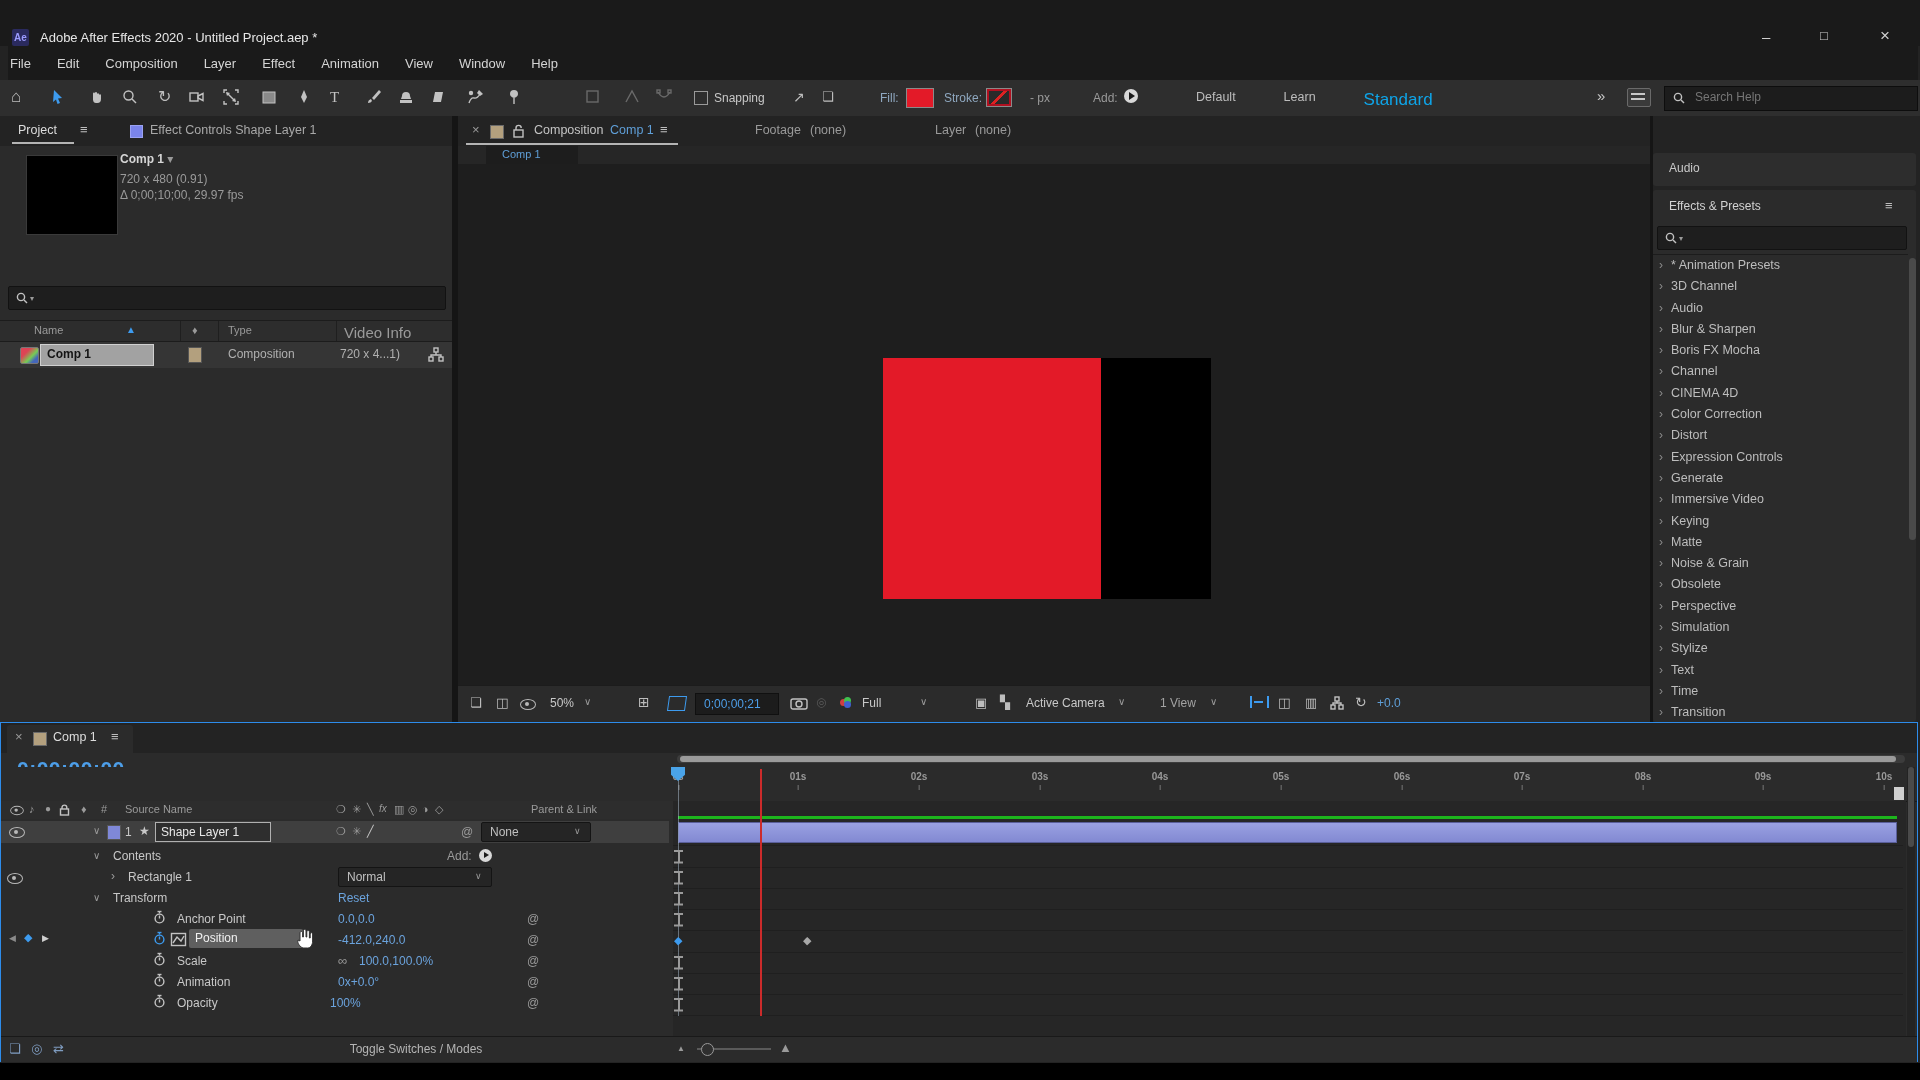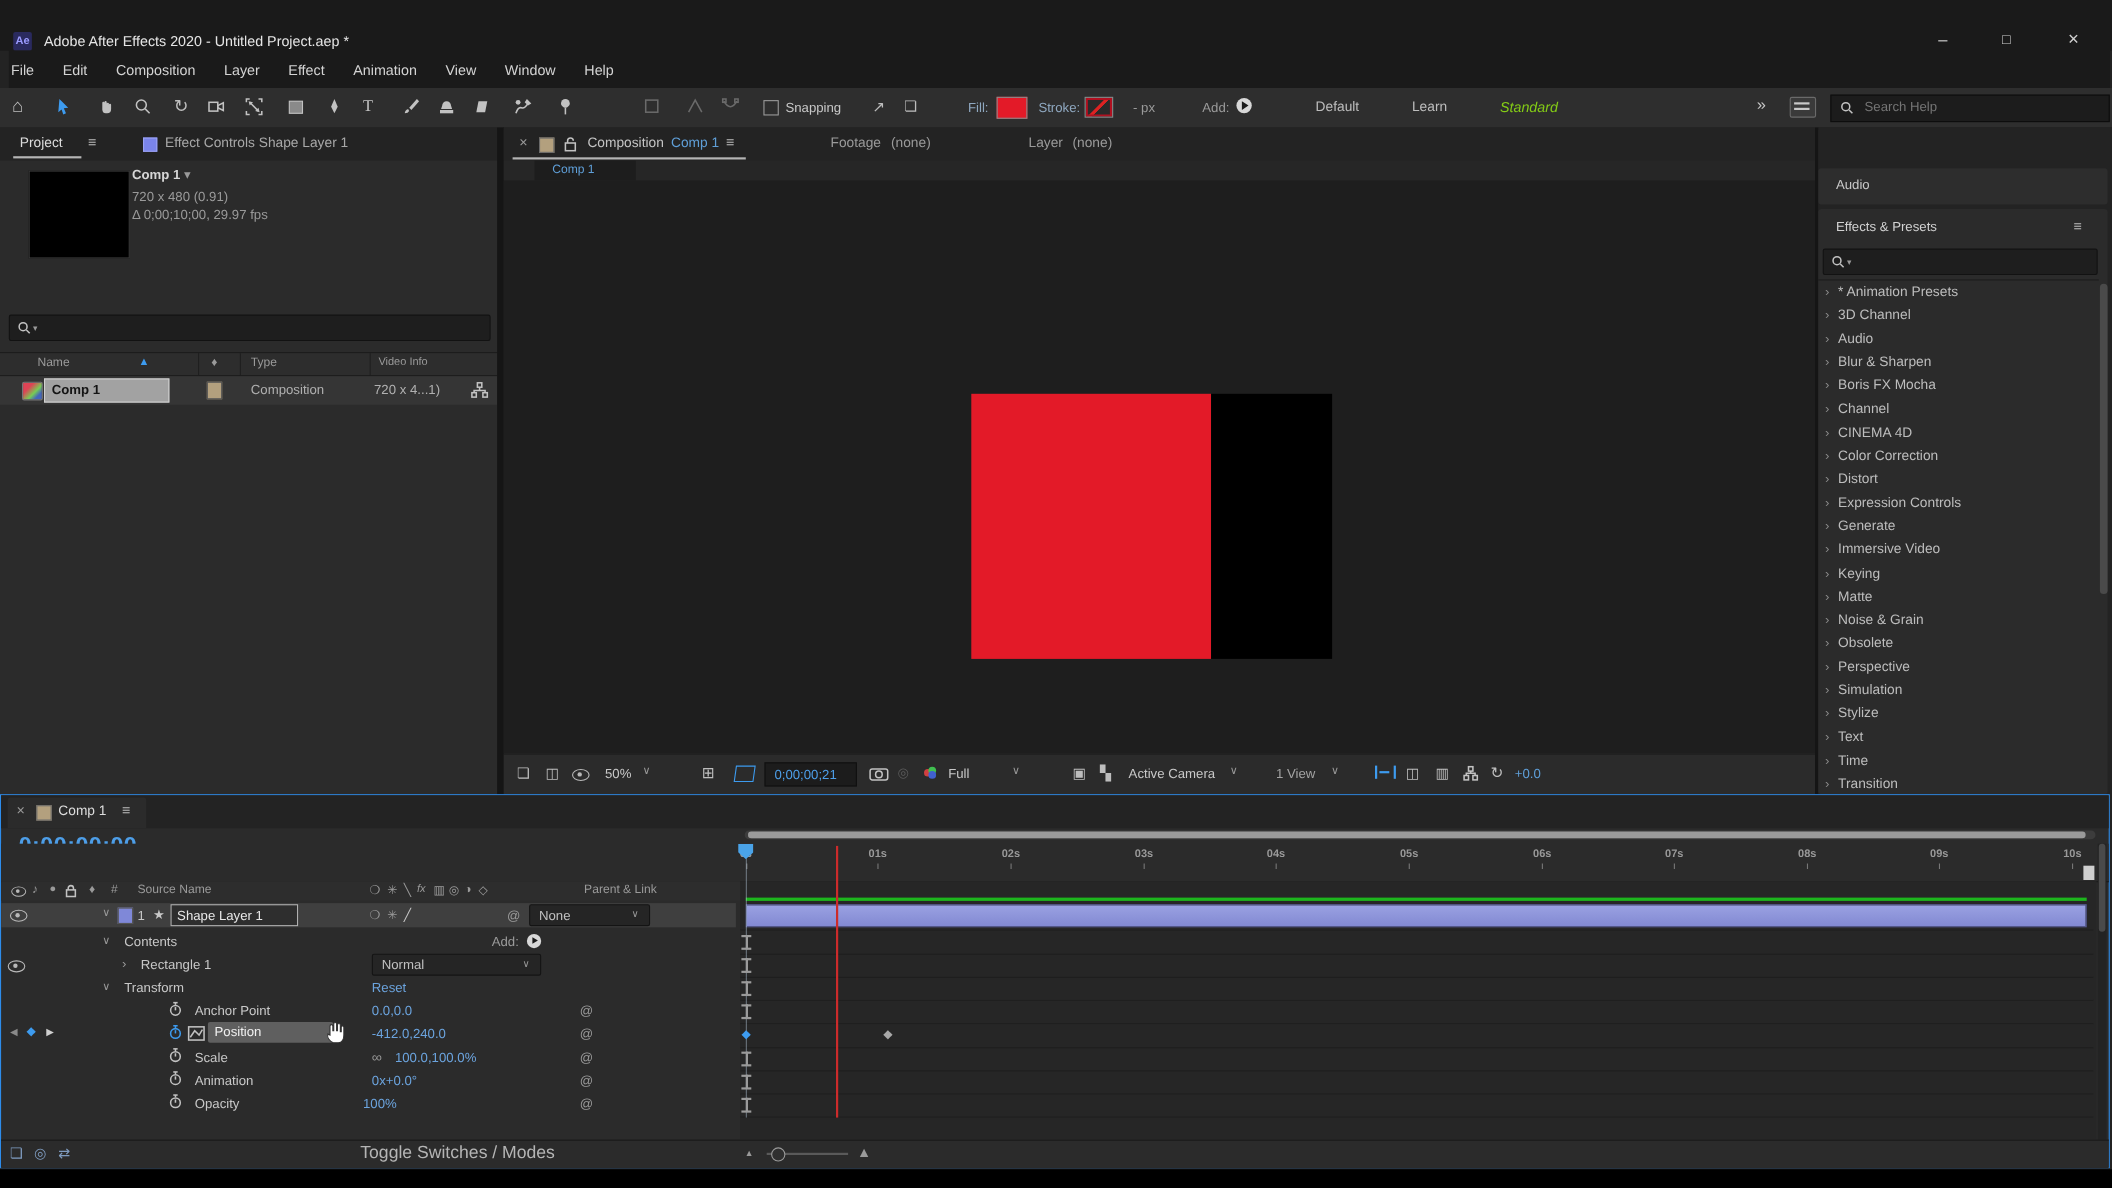--- a/index.html
+++ b/index.html
@@ -132,21 +132,21 @@
     <span class="abs" style="left:986px;top:8px;width:24px;height:17px;background:linear-gradient(135deg,#2a2a2a 44%,#d22 46%,#d22 54%,#2a2a2a 56%);border:1px solid #8a8a8a;box-shadow:inset 0 0 0 2px #b01020;"></span>
     <span class="t" style="left:1030px;top:11px;color:#9a9a9a;">- px</span>
     <span class="t" style="left:1093px;top:11px;color:#9a9a9a;">Add:</span>
     <span class="abs" style="left:1124px;top:9px;width:14px;height:14px;border-radius:50%;background:#d8d8d8;"></span>
     <span class="abs" style="left:1129px;top:12px;width:0;height:0;border-left:6px solid #1a1a1a;border-top:4px solid transparent;border-bottom:4px solid transparent;"></span>
 
     <div class="abs" style="left:1196px;top:10px;display:flex;gap:48px;">
 
     <span style="color:#bdbdbd;font-size:12.5px;">Default</span>
         <span style="color:#bdbdbd;font-size:12.5px;">Learn</span>
-        <span style="color:#84cc16;font-size:13px;font-style:italic;">Standard</span>
+        <span style="color:#0ea5e9;font-size:17px;">Standard</span>
       </div>
     <span class="icon" style="left:1597px;top:7px;font-size:15px;color:#c8c8c8;">»</span>
     <span class="abs" style="left:1627px;top:8px;width:22px;height:17px;background:#3a3a3a;border:1px solid #6a6a6a;border-radius:2px;">
       <span class="abs" style="left:3px;top:4px;width:14px;height:2px;background:#c8c8c8;"></span>
       <span class="abs" style="left:3px;top:9px;width:14px;height:2px;background:#c8c8c8;"></span>
     </span>
     <div class="abs" style="left:1664px;top:6px;width:252px;height:23px;background:#1c1c1c;border:1px solid #0d0d0d;">
       <svg width="12" height="12" style="left:8px;top:5px;">
           <circle class="stroke" cx="5" cy="5" r="3.6"></circle>
           <line class="stroke" x1="8" y1="8" x2="11" y2="11"></line>
@@ -175,21 +175,21 @@
           <line class="stroke" x1="8" y1="8" x2="11" y2="11"></line>
         </svg>
       <span class="t dim" style="left:21px;top:7px;font-size:8px;">▾</span>
     </div>
 
     <div class="abs" style="left:0;top:204px;width:452px;height:20px;background:#2d2d2d;border-top:1px solid #1c1c1c;border-bottom:1px solid #1c1c1c;">
       <span class="t dim" style="left:34px;top:3px;font-size:11px;">Name</span>
       <span class="t" style="left:126px;top:3px;color:#3d9bef;font-size:10px;">▲</span>
       <span class="t dim" style="left:192px;top:3px;font-size:11px;">♦</span>
       <span class="t dim" style="left:228px;top:3px;font-size:11px;">Type</span>
-      <span class="t dim" style="left:344px;top:3px;font-size:10px;">Video Info</span>
+      <span class="t dim" style="left:344px;top:3px;font-size:15px;">Video Info</span>
       <span class="abs" style="left:180px;top:0;width:1px;height:20px;background:#1f1f1f;"></span>
       <span class="abs" style="left:218px;top:0;width:1px;height:20px;background:#1f1f1f;"></span>
       <span class="abs" style="left:336px;top:0;width:1px;height:20px;background:#1f1f1f;"></span>
     </div>
 
     <div class="abs" style="left:0;top:226px;width:452px;height:26px;background:#353535;">
       <span class="abs" style="left:20px;top:5px;width:17px;height:15px;border:1px solid #777;border-radius:2px;background:linear-gradient(135deg,#d45 30%,#7c5 60%,#46b 80%);"></span>
       <span class="abs" style="left:40px;top:2px;width:112px;height:20px;background:#a2a2a2;border:1px solid #d0d0d0;">
         <span class="t" style="left:6px;top:2px;color:#141414;font-weight:bold;">Comp 1</span>
         </span>
@@ -531,21 +531,21 @@
     <span class="t" style="left:802px;top:211px;font-size:11px;color:#a8a8a8;">◆</span>
 
     <div class="abs" style="left:1906px;top:44px;width:8px;height:270px;background:#232323;">
       <span class="abs" style="left:1px;top:0;width:6px;height:80px;background:#4a4a4a;border-radius:3px;"></span>
       </div>
 
     <div class="abs" style="left:0;top:313px;width:1916px;height:25px;background:#2b2b2b;border-top:1px solid #191919;">
       <span class="t" style="left:8px;top:4px;color:#7f9cc0;font-size:13px;">❏</span>
       <span class="t" style="left:30px;top:4px;color:#7f9cc0;font-size:13px;">◎</span>
       <span class="t" style="left:52px;top:4px;color:#7f9cc0;font-size:13px;">⇄</span>
-      <button style="position:absolute;left:300px;top:2px;width:230px;height:20px;background:transparent;border:none;color:#b5b5b5;font-size:16px;font-family:inherit;">Toggle Switches / Modes</button>
+      <button style="position:absolute;left:300px;top:2px;width:230px;height:20px;background:transparent;border:none;color:#b5b5b5;font-size:12px;font-family:inherit;">Toggle Switches / Modes</button>
       <span class="t dim" style="left:676px;top:7px;font-size:8px;">▲</span>
       <span class="abs" style="left:696px;top:11px;width:74px;height:2px;background:#5a5a5a;"></span>
       <span class="abs" style="left:700px;top:6px;width:11px;height:11px;border-radius:50%;background:#2f2f2f;border:1.5px solid #9a9a9a;"></span>
       <span class="t dim" style="left:778px;top:3px;font-size:13px;">▲</span>
     </div>
   </div>
 
   <div class="abs" style="left:0;top:1063px;width:1920px;height:17px;background:#000;"></div>
 </div>
 

